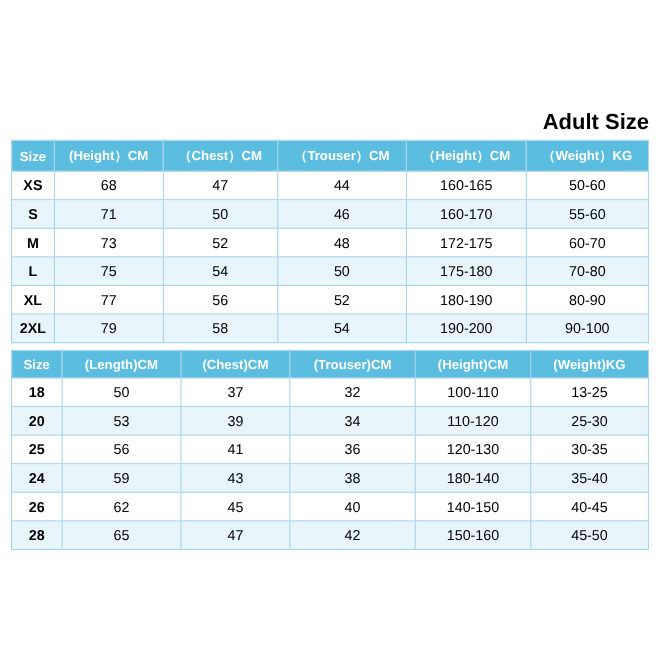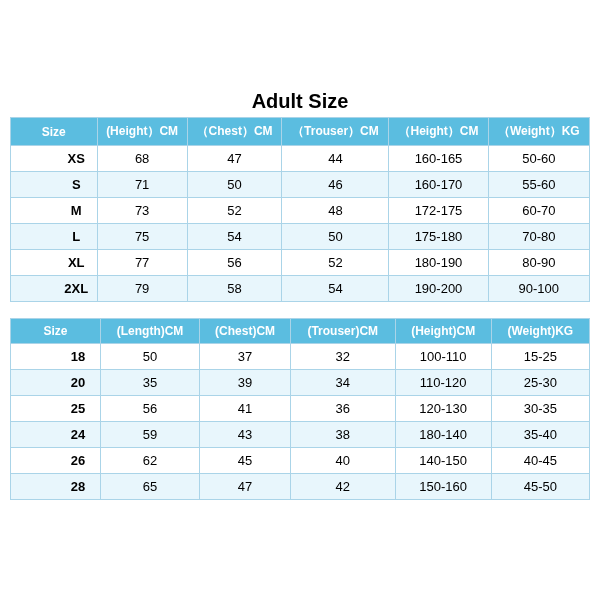--- a/index.html
+++ b/index.html
@@ -10,29 +10,29 @@
       font-family: Arial, sans-serif;
       font-size: 13px;
       display: flex;
       align-items: center;
       justify-content: center;
     }
     .container {
       width: 580px;
     }
     .section-title {
-      text-align: center;
+      text-align: right;
       font-size: 20px;
       font-weight: bold;
       padding: 6px 0 4px;
     }
     table {
       width: 100%;
       border-collapse: collapse;
-      margin-bottom: 16px;
+      margin-bottom: 6px;
     }
     th, td {
       border: 1px solid #aad4e8;
       text-align: center;
       padding: 5px 3px;
     }
     thead tr {
       background-color: #5bbde0;
       color: #fff;
     }
@@ -41,21 +41,20 @@
       font-size: 12px;
     }
     tbody tr:nth-child(even) {
       background-color: #e8f6fc;
     }
     tbody tr:nth-child(odd) {
       background-color: #fff;
     }
     tbody td:first-child {
       font-weight: bold;
-      padding-left: 48px;
     }
     .children-section {
       margin-top: 4px;
     }
   </style>
 </head>
 <body>
 
 <div class="container">
 
@@ -135,25 +134,25 @@
             <th>(Weight)KG</th>
           </tr>
       </thead>
       <tbody>
           <tr>
             <td>18</td>
             <td>50</td>
             <td>37</td>
             <td>32</td>
             <td>100-110</td>
-            <td>15-25</td>
+            <td>13-25</td>
           </tr>
           <tr>
             <td>20</td>
-            <td>35</td>
+            <td>53</td>
             <td>39</td>
             <td>34</td>
             <td>110-120</td>
             <td>25-30</td>
           </tr>
           <tr>
             <td>25</td>
             <td>56</td>
             <td>41</td>
             <td>36</td>

